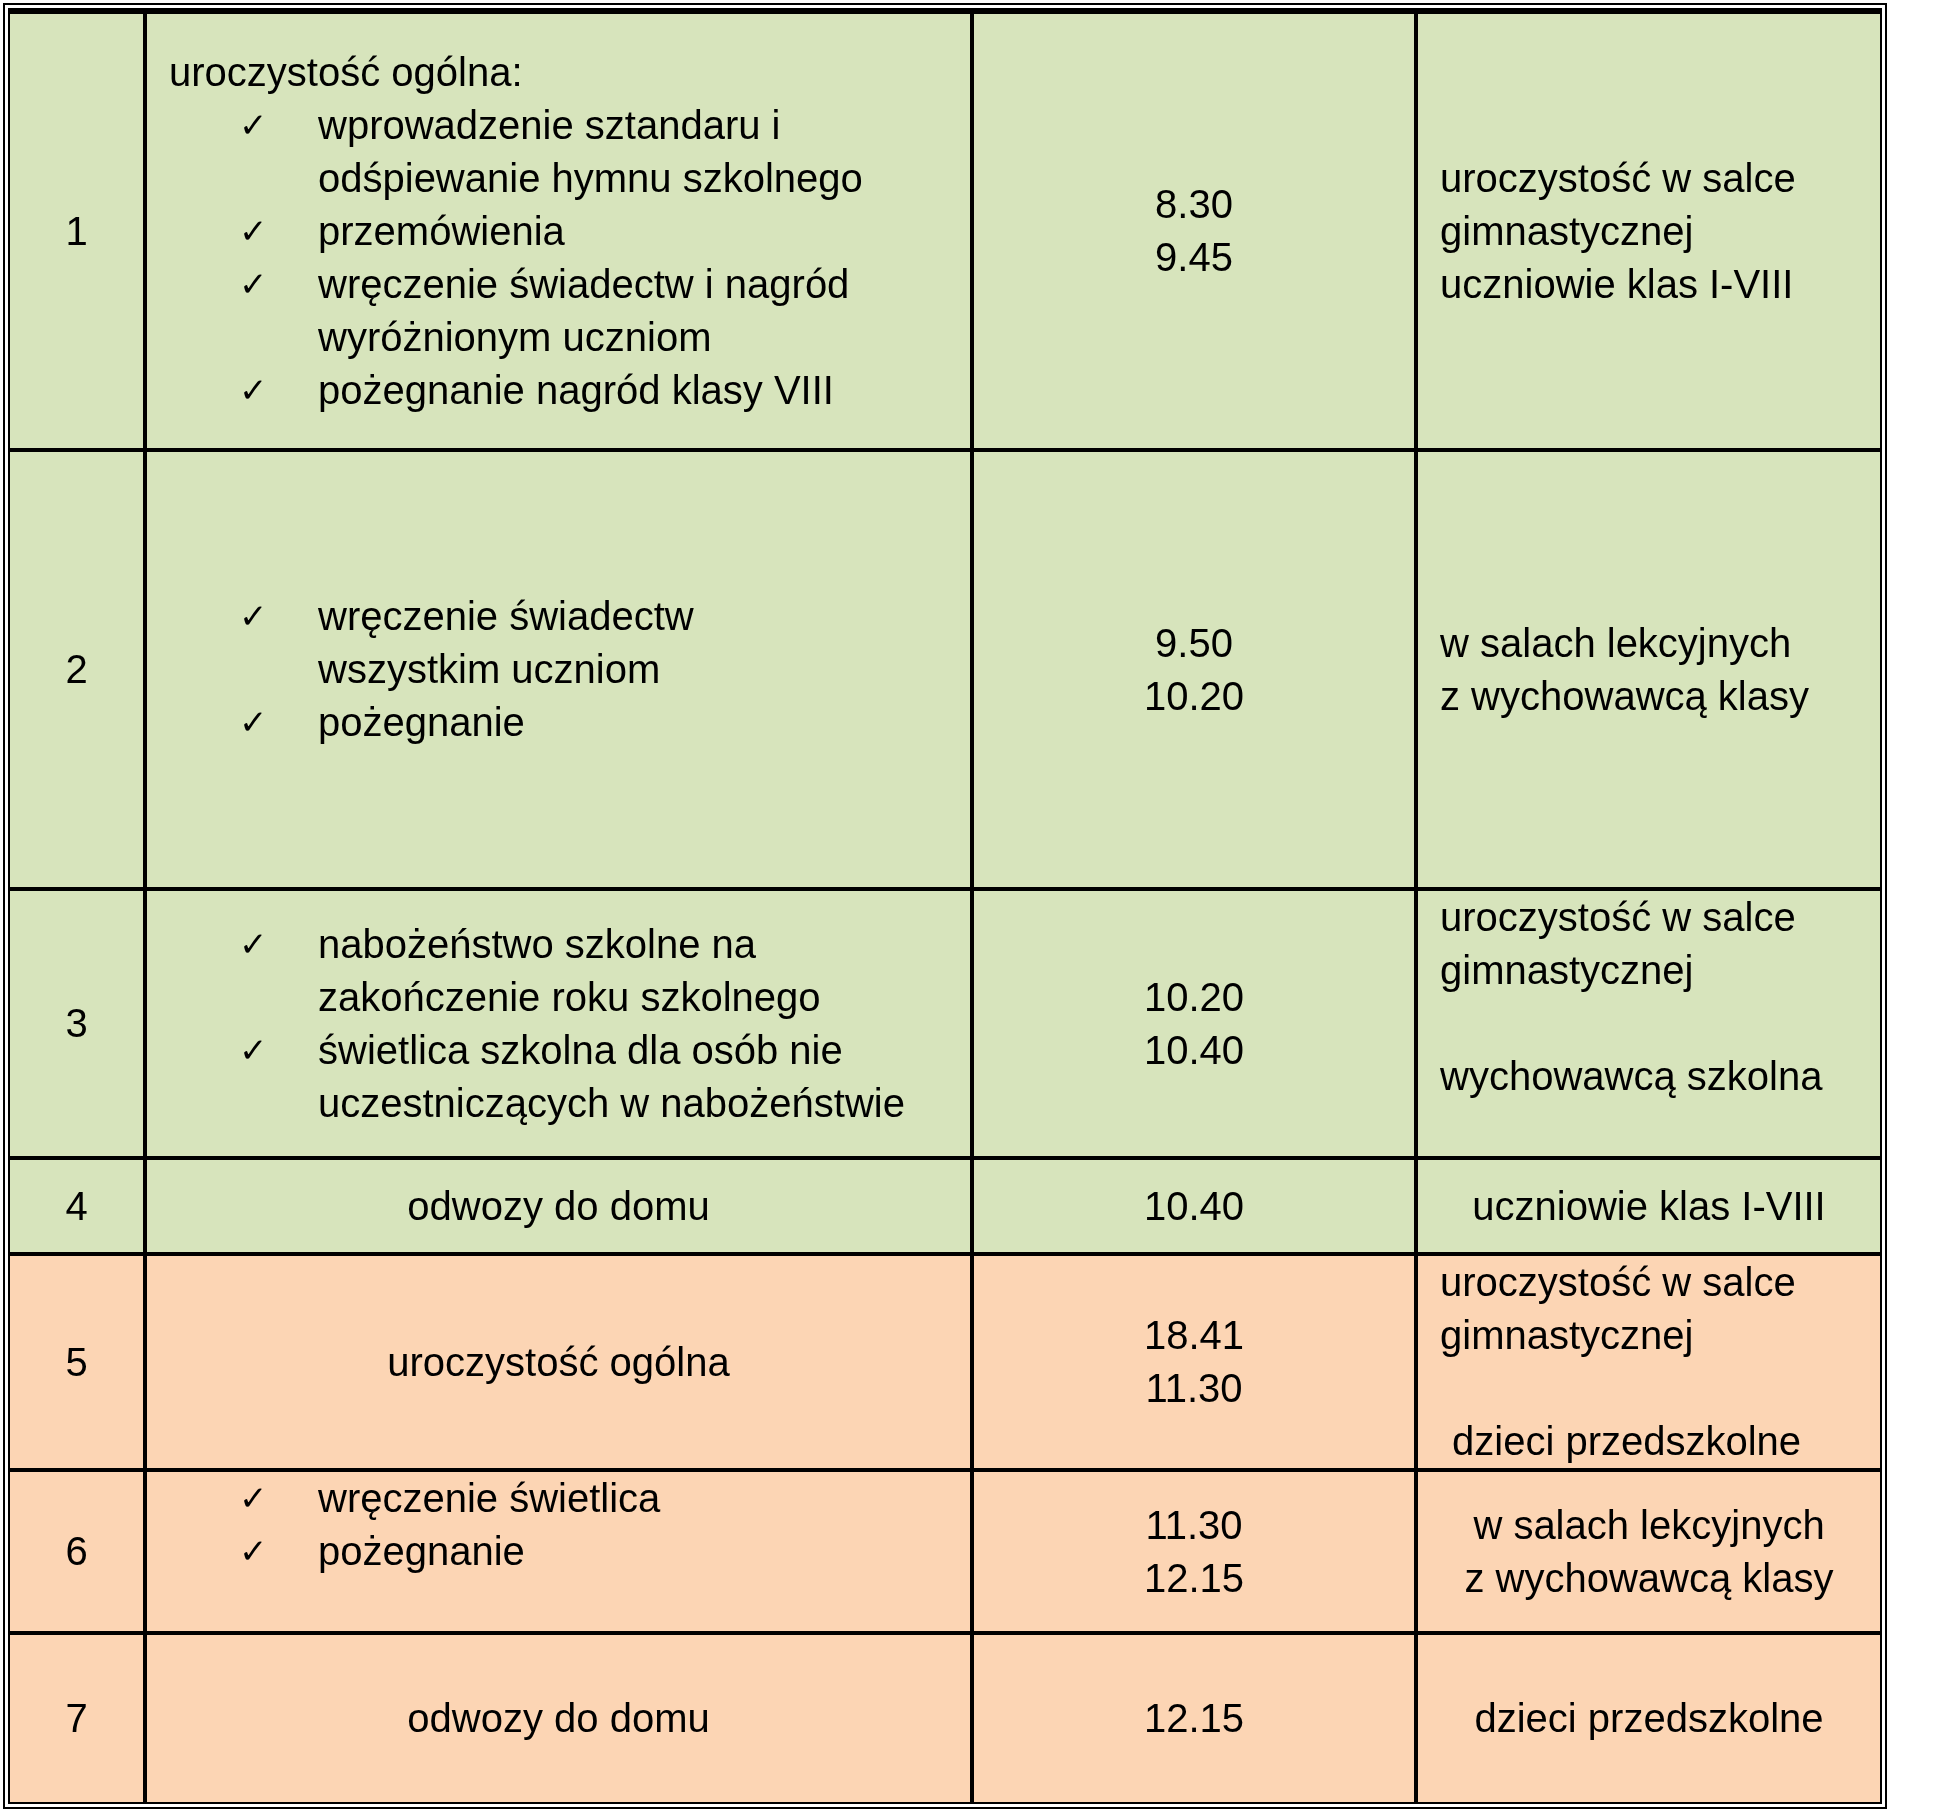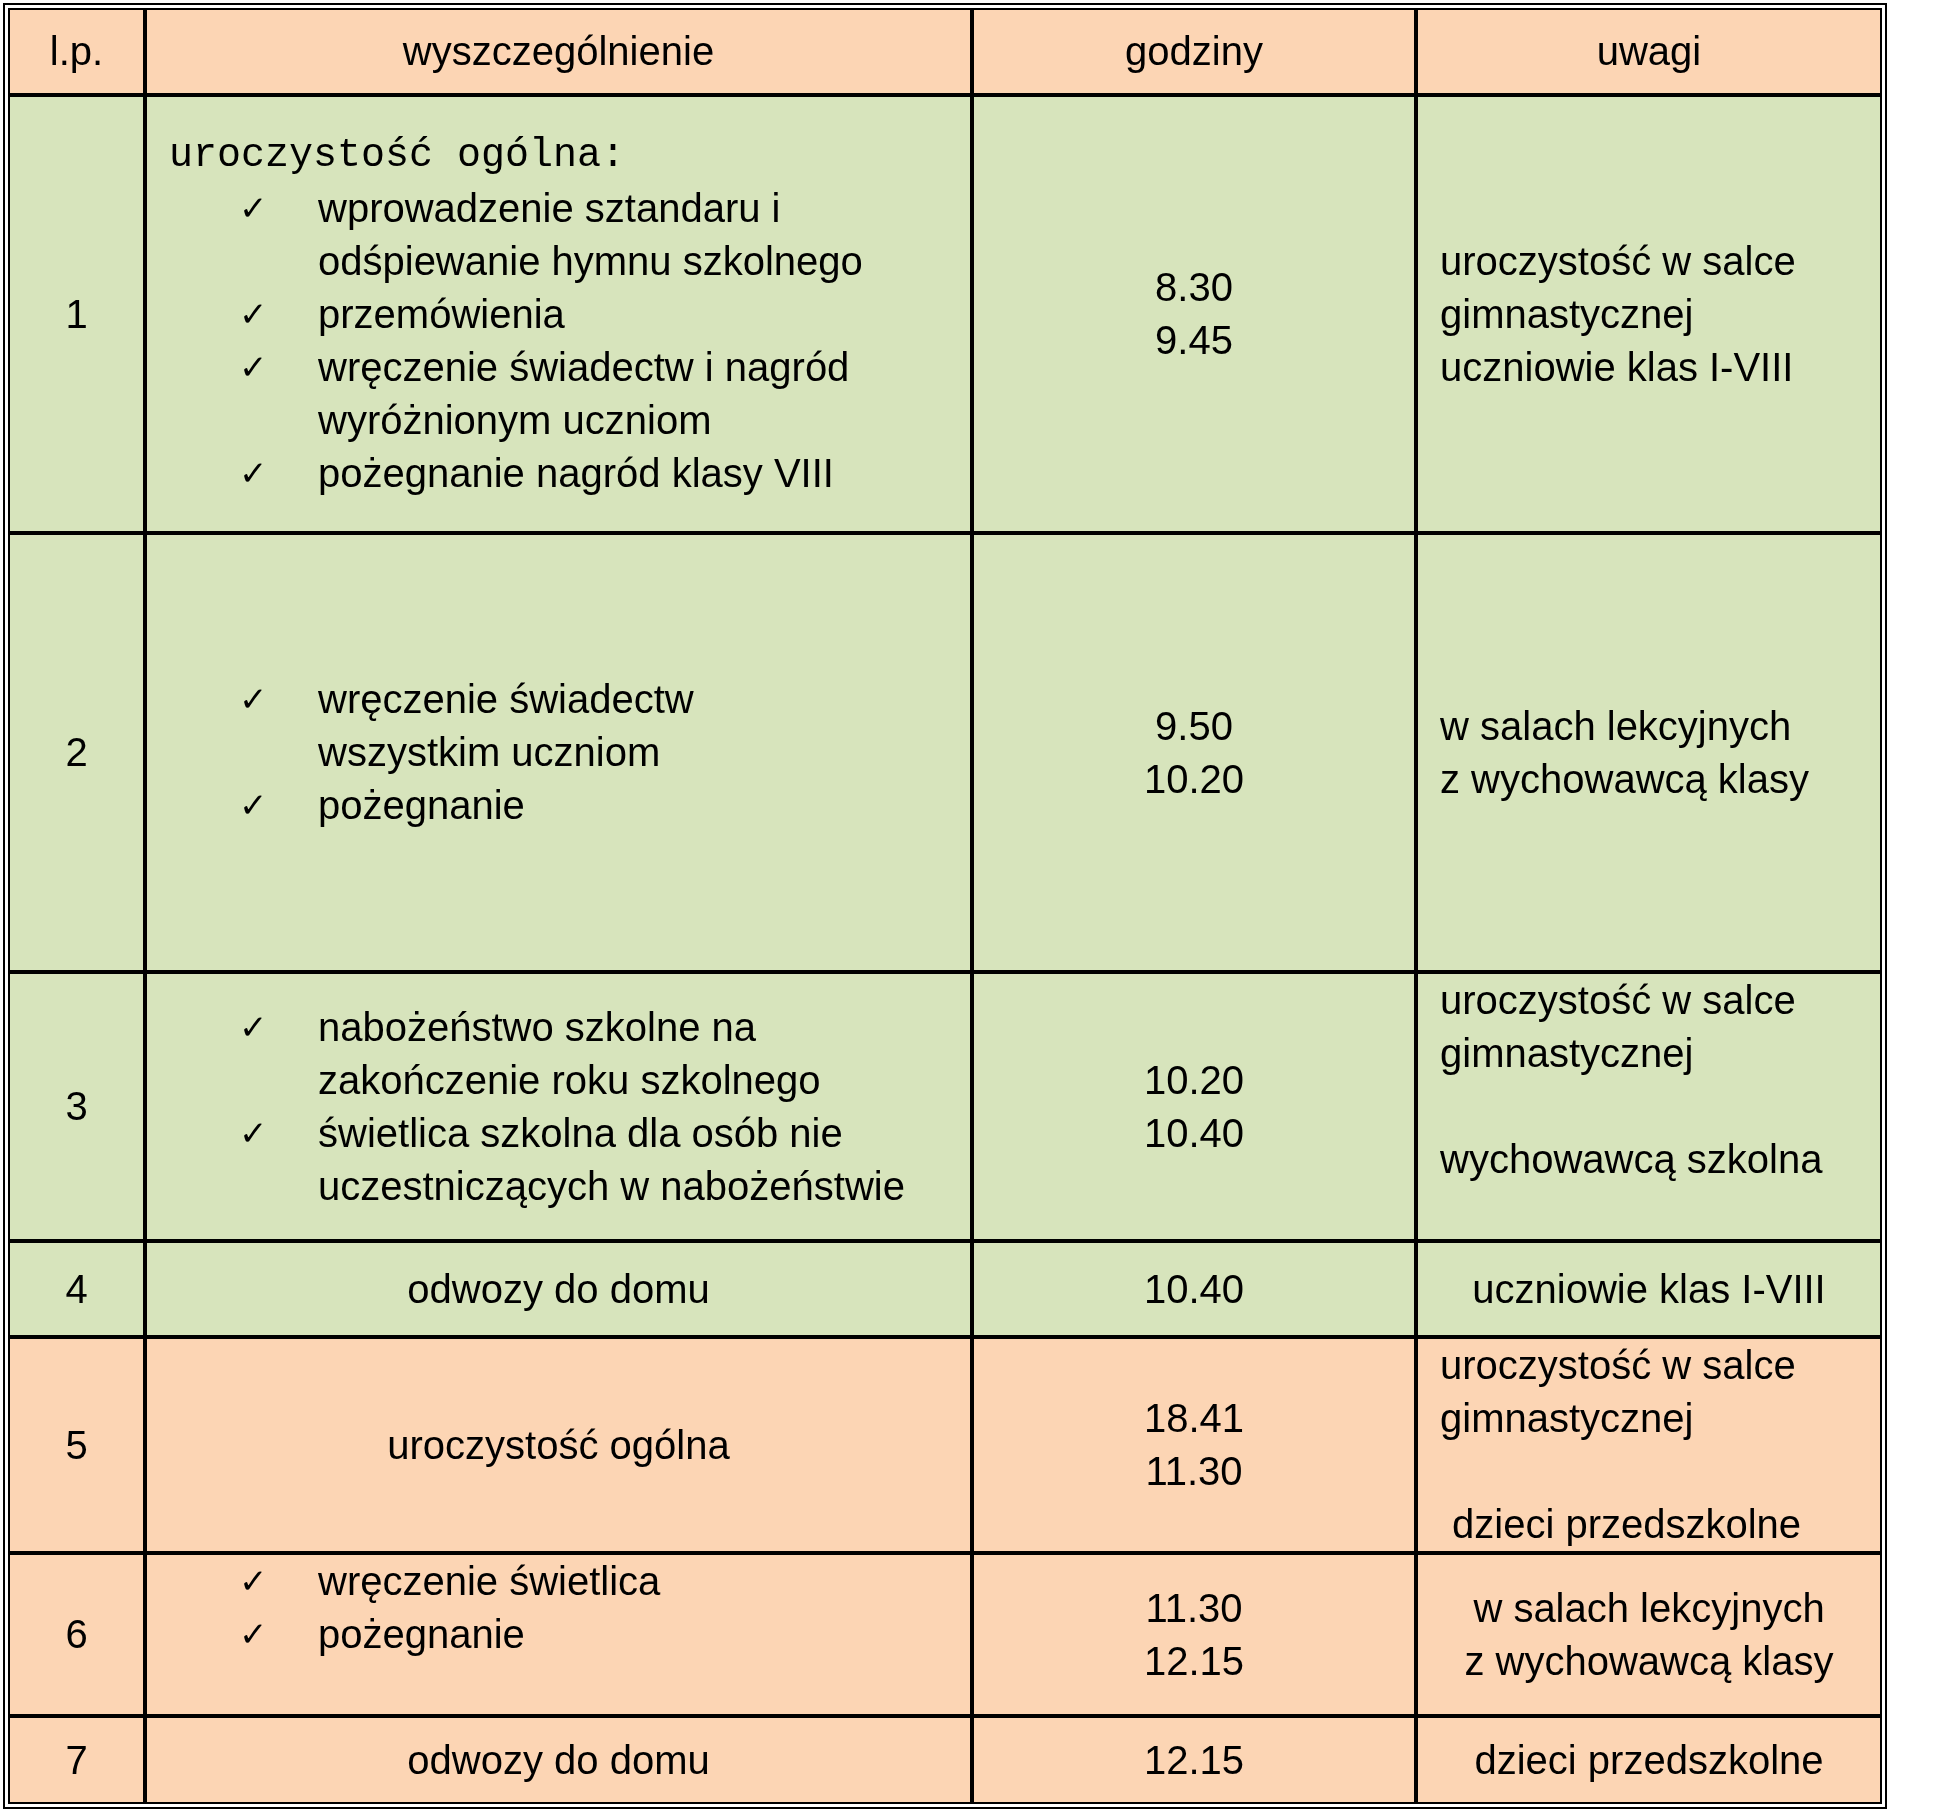--- a/index.html
+++ b/index.html
@@ -18,43 +18,37 @@
   tr td:last-child, tr th:last-child { border-right: none; }
   tr:last-child td { border-bottom: none; }
   .peach { background: #FCD5B4; }
   .green { background: #D7E4BC; }
   .c { text-align: center; }
   .desc { padding-left: 22px; padding-right: 10px; }
   .uw { padding-left: 22px; padding-right: 0; }
   ul.checks { list-style: none; margin: 0; padding: 0 0 0 70px; }
   ul.checks li { position: relative; padding-left: 79px; }
   ul.checks li .chk { position: absolute; left: 0; top: 0; font-family: "DejaVu Sans", sans-serif; font-size: 34px; }
-  .intro { display: block; font-family: Liberation Mono, monospace; }
+  .intro { display: block; }
   .line { display: block; }
   .blank { display: block; height: 53px; }
 </style>
 </head>
 <body>
 
 <div class="frame">
  <div class="frame-inner">
   <table>
     <colgroup>
       <col style="width:135px">
           <col style="width:827px">
           <col style="width:444px">
           <col>
     </colgroup>
     <tbody>
-          <tr class="peach" style="height:85px">
-      <th class="c">l.p.</th>
-      <th class="c">wyszczególnienie</th>
-      <th class="c">godziny</th>
-      <th class="c">uwagi</th>
-    </tr>
 
     <tr class="green" style="height:438px">
       <td class="c">1</td>
       <td class="desc">
         <span class="intro">uroczystość ogólna:</span>
         <ul class="checks">
           <li><span class="chk">✓</span><span>wprowadzenie sztandaru i odśpiewanie hymnu szkolnego</span></li>
           <li><span class="chk">✓</span><span>przemówienia</span></li>
           <li><span class="chk">✓</span><span>wręczenie świadectw i nagród wyróżnionym uczniom</span></li>
           <li><span class="chk">✓</span><span>pożegnanie nagród klasy VIII</span></li>

